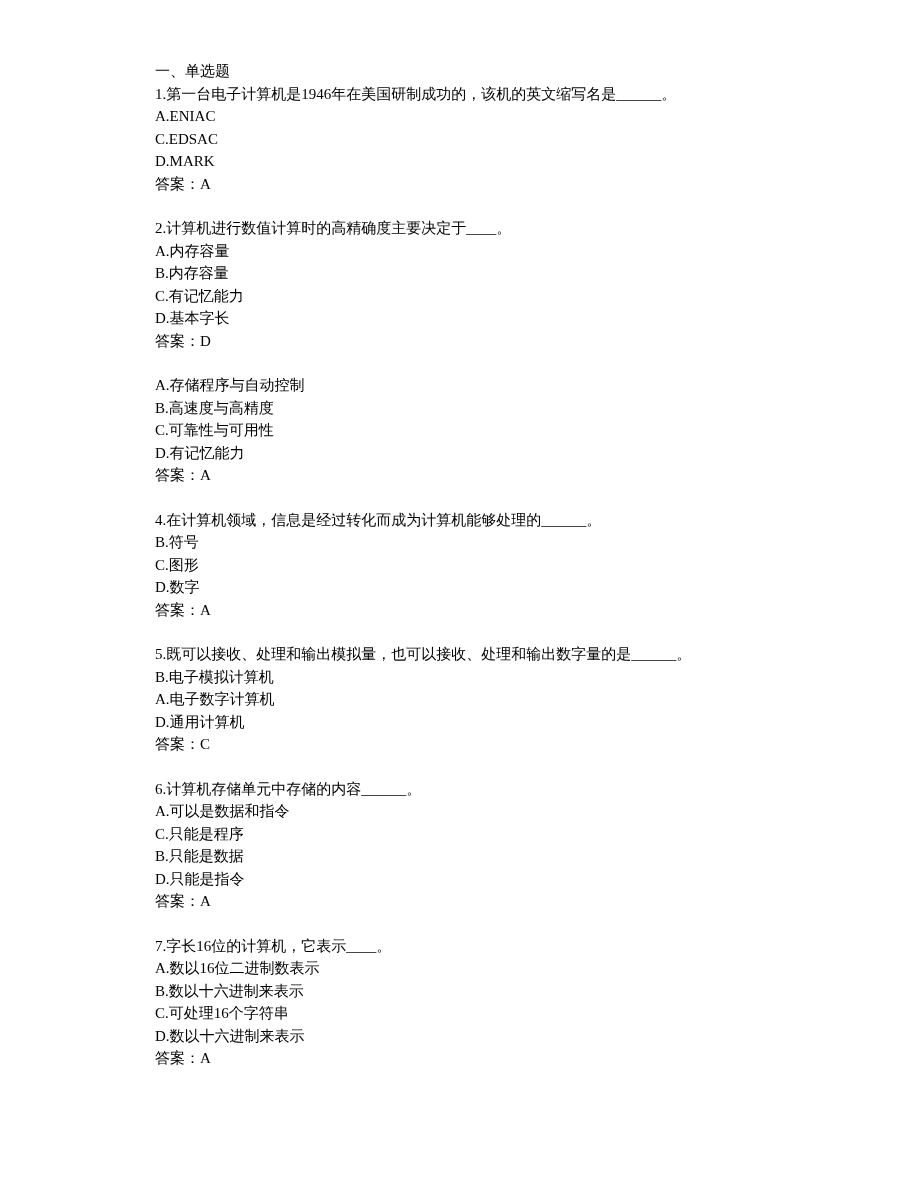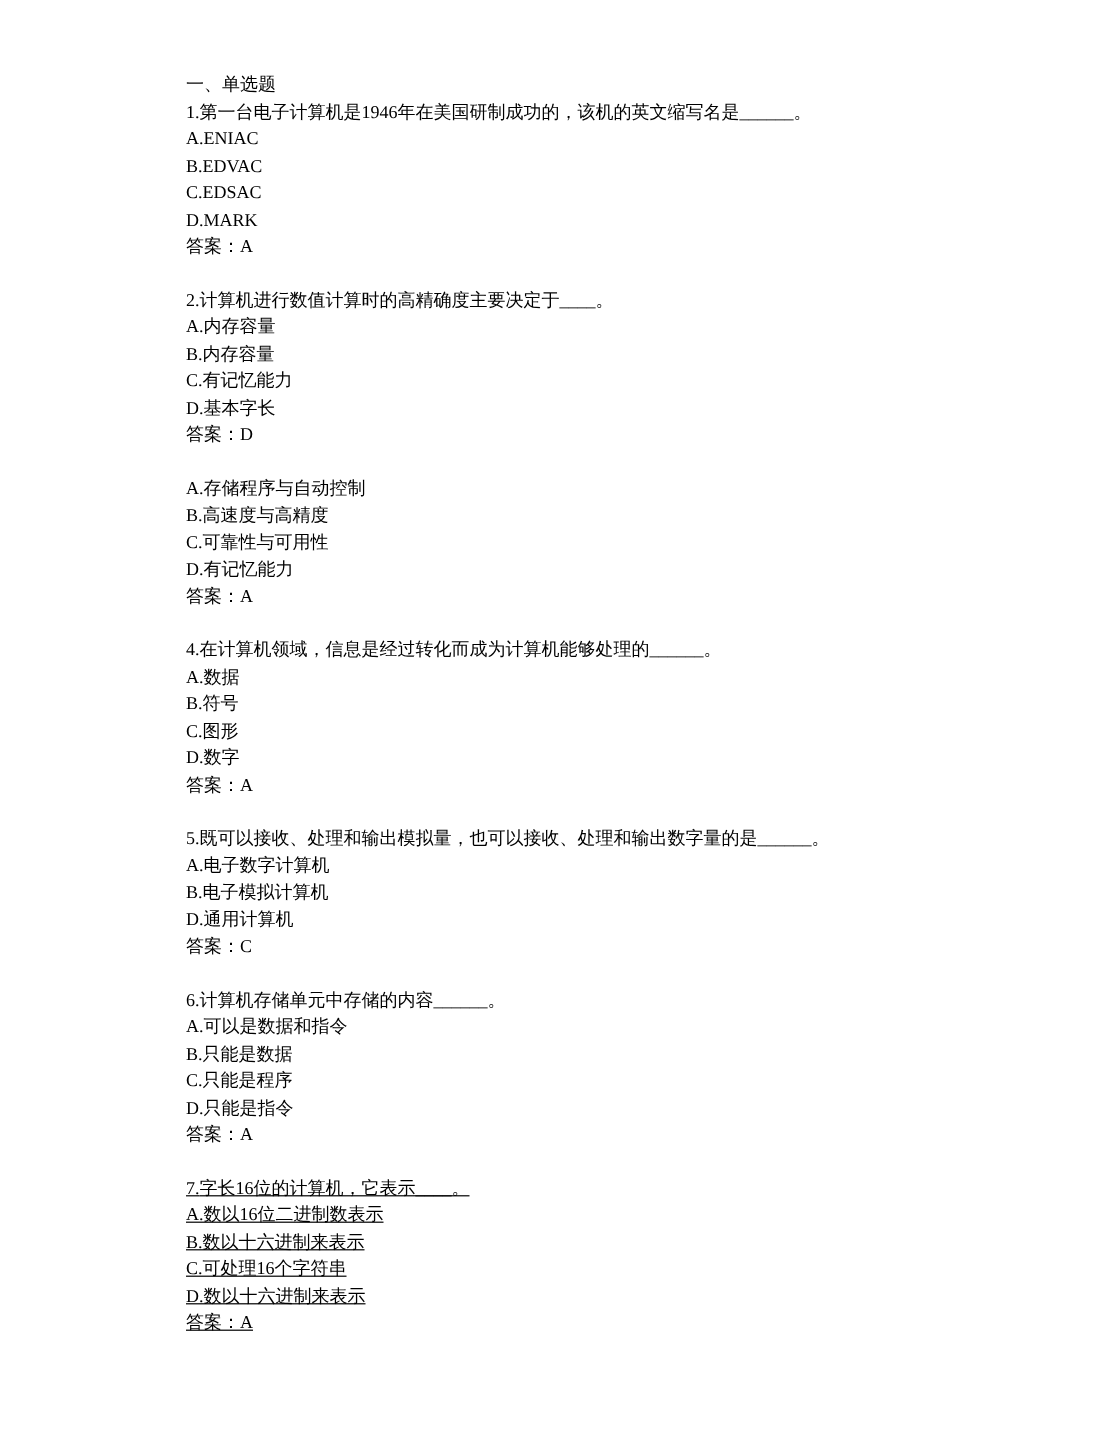--- a/index.html
+++ b/index.html
@@ -18,36 +18,34 @@
       box-sizing: border-box;
     }
     .section-title {
       margin-bottom: 0;
     }
     .question-block {
       margin-bottom: 22px;
     }
     .question-block:last-child {
       margin-bottom: 0;
-      text-decoration: underline;
     }
     .line {
       white-space: pre-wrap;
     }
   </style>
 </head>
 <body>
 
 <div class="page">
   <div class="section-title line">一、单选题</div>
   <div id="questions-container">
       <div class="question-block">
         <div class="line"><span>1</span><span>.</span><span>第一台电子计算机是1946年在美国研制成功的，该机的英文缩写名是______。</span></div>
         <div class="line">A.ENIAC</div>
-        <div class="line">B.EDVAC</div>
         <div class="line">C.EDSAC</div>
         <div class="line">D.MARK</div>
         <div class="line"><span>答案：</span><span>A</span></div>
       </div>
       <div class="question-block">
         <div class="line"><span>2</span><span>.</span><span>计算机进行数值计算时的高精确度主要决定于____。</span></div>
         <div class="line">A.内存容量</div>
         <div class="line">B.内存容量</div>
         <div class="line">C.有记忆能力</div>
         <div class="line">D.基本字长</div>
@@ -55,38 +53,37 @@
       </div>
       <div class="question-block">
         <div class="line">A.存储程序与自动控制</div>
         <div class="line">B.高速度与高精度</div>
         <div class="line">C.可靠性与可用性</div>
         <div class="line">D.有记忆能力</div>
         <div class="line"><span>答案：</span><span>A</span></div>
       </div>
       <div class="question-block">
         <div class="line"><span>4</span><span>.</span><span>在计算机领域，信息是经过转化而成为计算机能够处理的______。</span></div>
-        <div class="line">A.数据</div>
         <div class="line">B.符号</div>
         <div class="line">C.图形</div>
         <div class="line">D.数字</div>
         <div class="line"><span>答案：</span><span>A</span></div>
       </div>
       <div class="question-block">
         <div class="line"><span>5</span><span>.</span><span>既可以接收、处理和输出模拟量，也可以接收、处理和输出数字量的是______。</span></div>
+        <div class="line">B.电子模拟计算机</div>
         <div class="line">A.电子数字计算机</div>
-        <div class="line">B.电子模拟计算机</div>
         <div class="line">D.通用计算机</div>
         <div class="line"><span>答案：</span><span>C</span></div>
       </div>
       <div class="question-block">
         <div class="line"><span>6</span><span>.</span><span>计算机存储单元中存储的内容______。</span></div>
         <div class="line">A.可以是数据和指令</div>
+        <div class="line">C.只能是程序</div>
         <div class="line">B.只能是数据</div>
-        <div class="line">C.只能是程序</div>
         <div class="line">D.只能是指令</div>
         <div class="line"><span>答案：</span><span>A</span></div>
       </div>
       <div class="question-block">
         <div class="line"><span>7</span><span>.</span><span>字长16位的计算机，它表示____。</span></div>
         <div class="line">A.数以16位二进制数表示</div>
         <div class="line">B.数以十六进制来表示</div>
         <div class="line">C.可处理16个字符串</div>
         <div class="line">D.数以十六进制来表示</div>
         <div class="line"><span>答案：</span><span>A</span></div>

